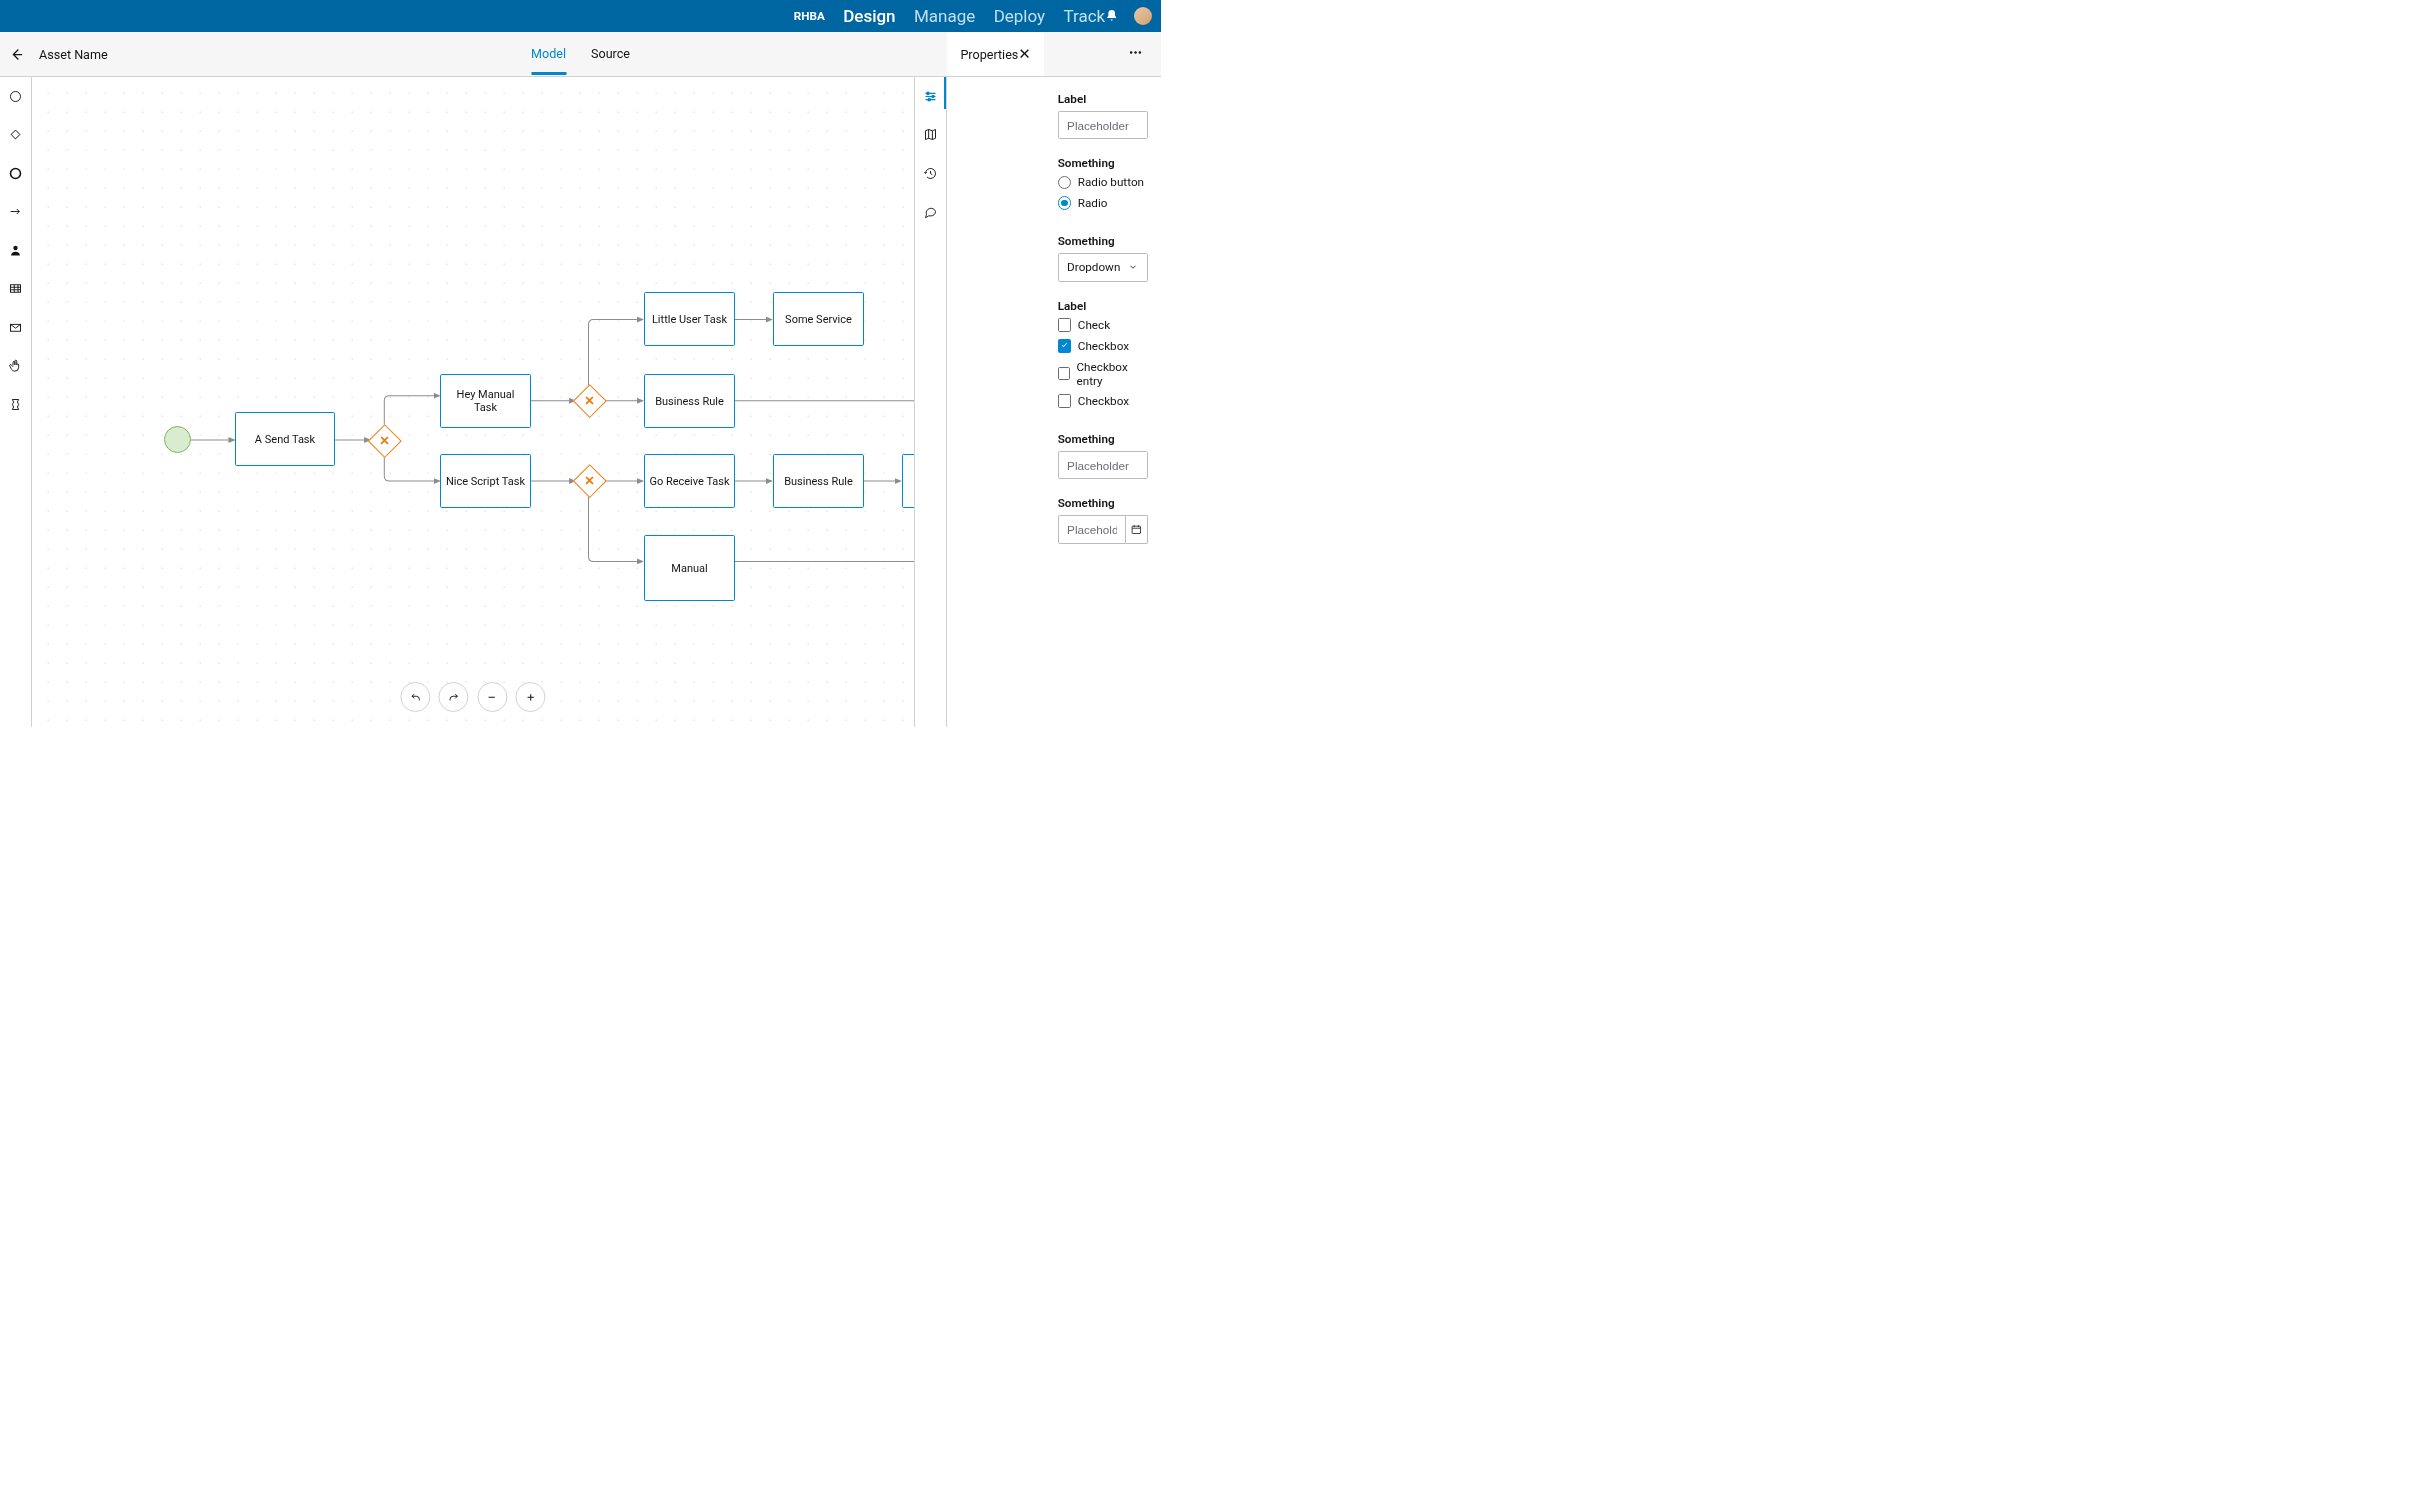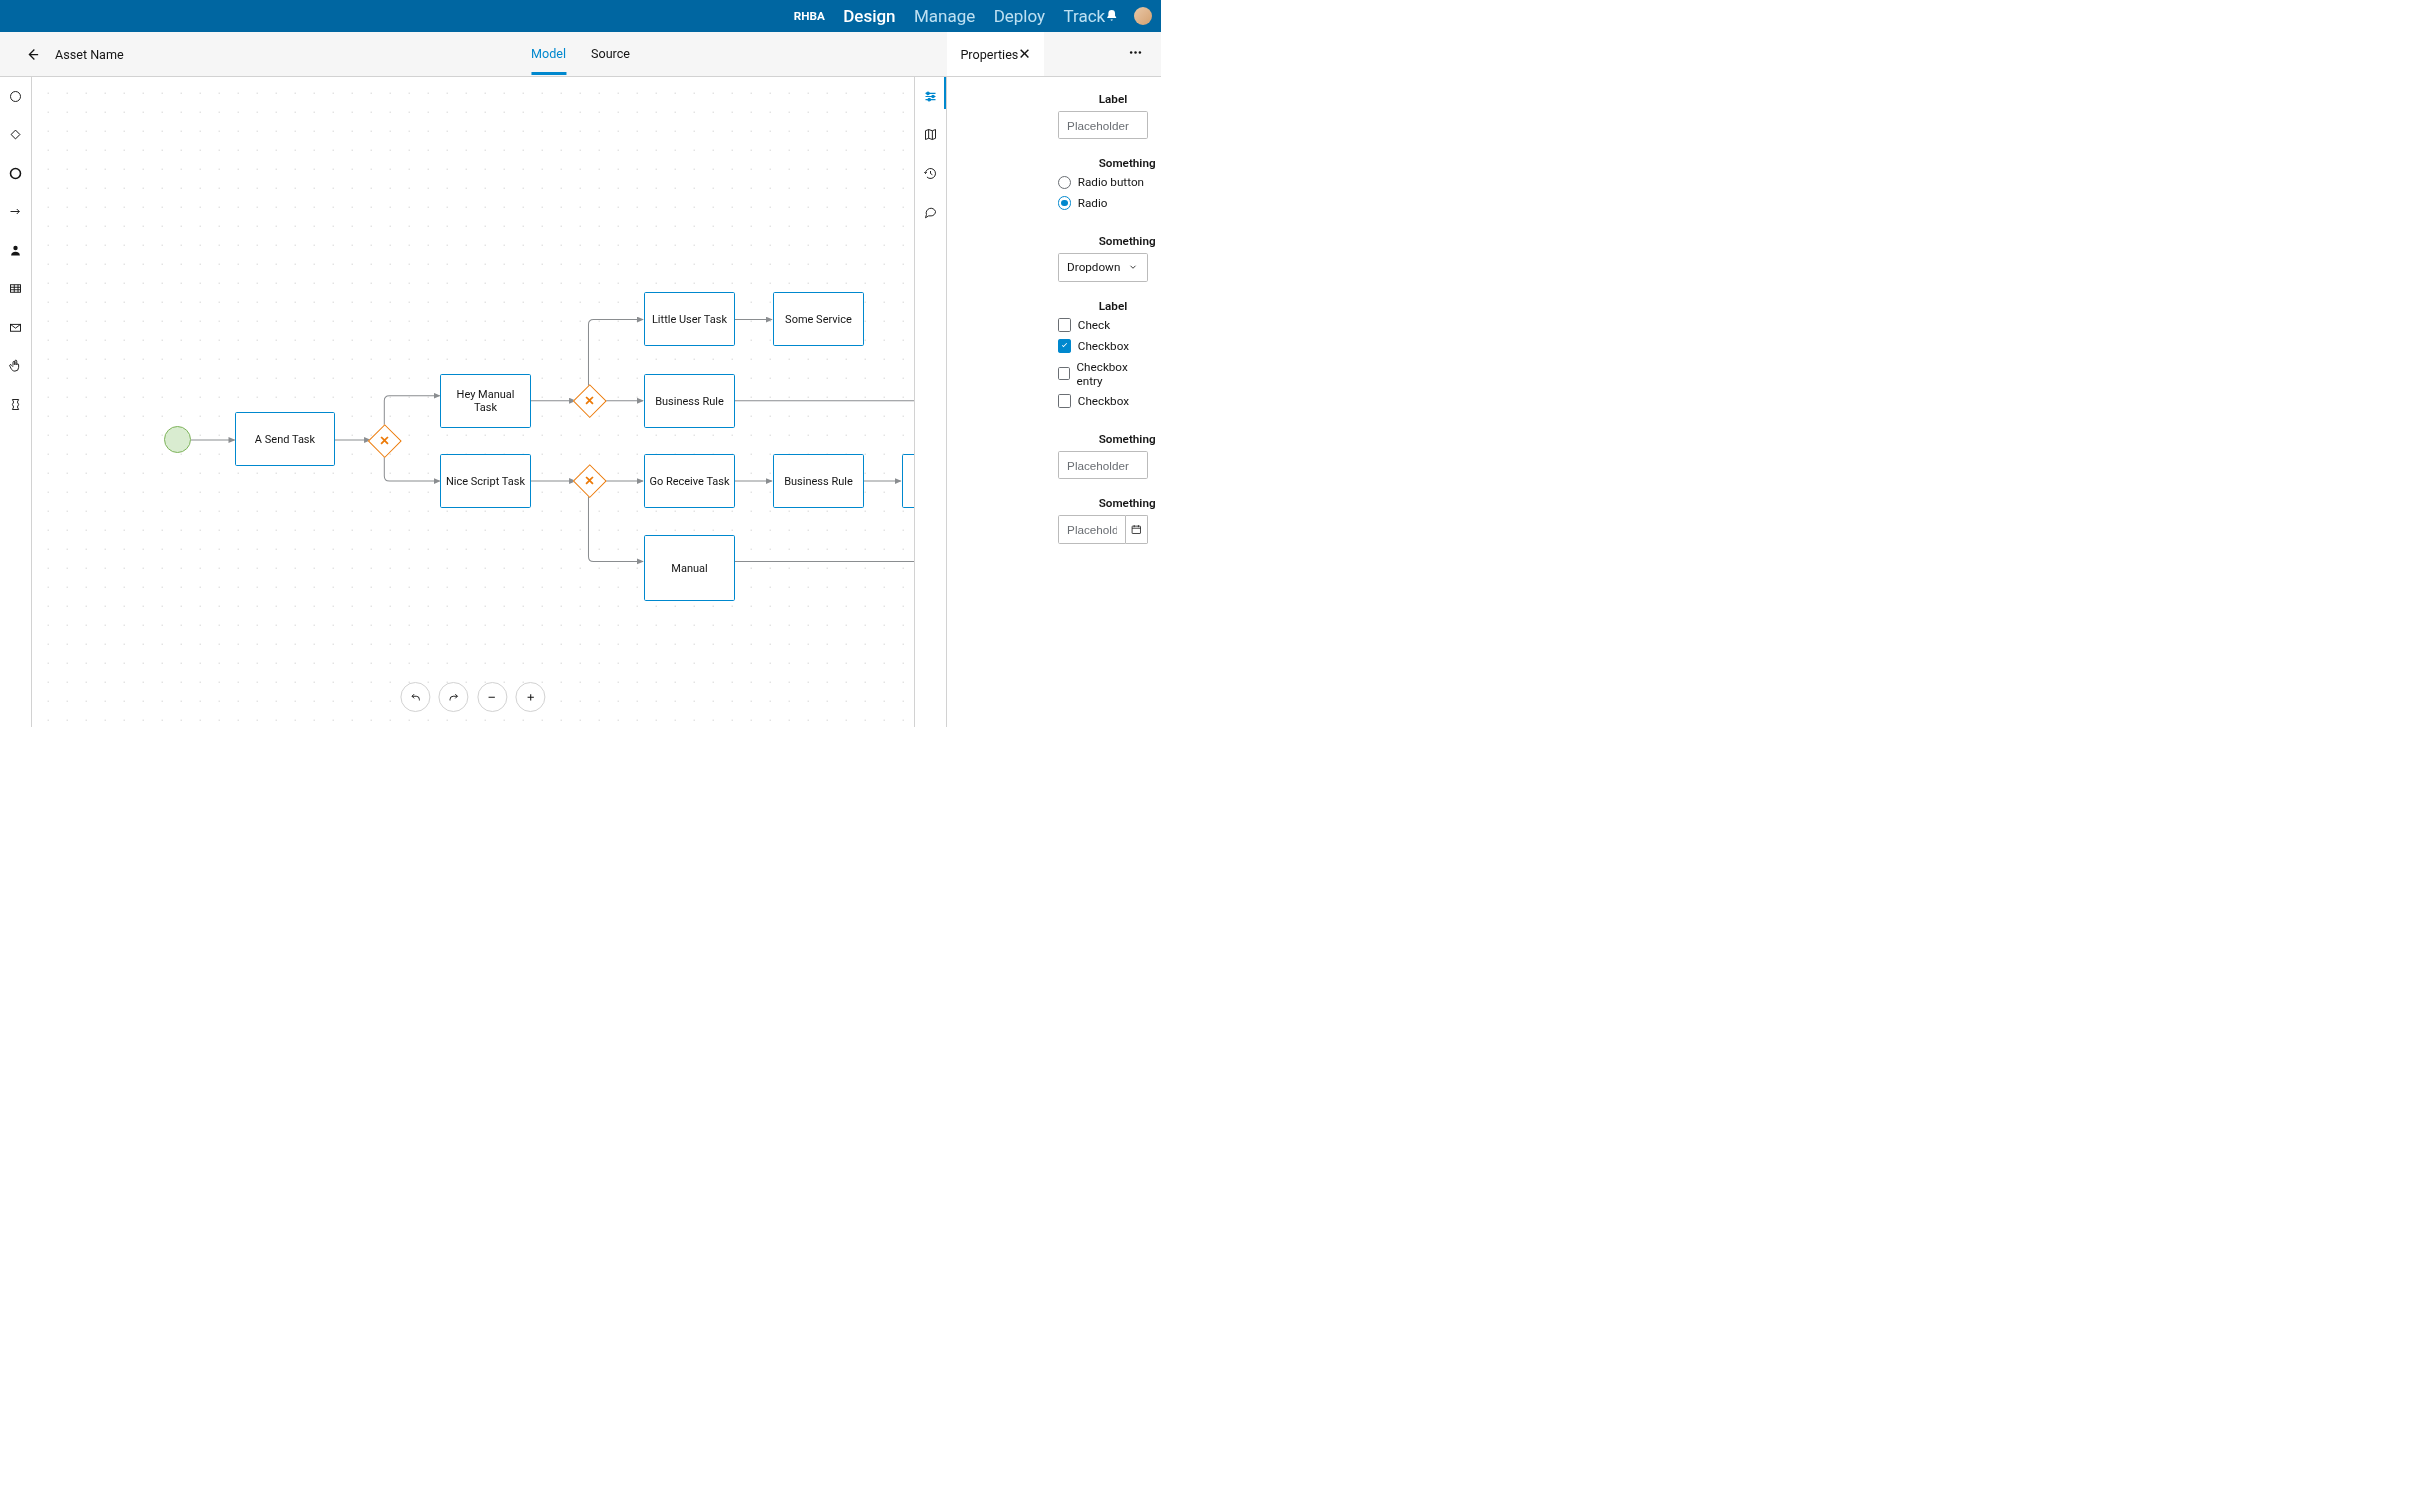--- a/index.html
+++ b/index.html
@@ -34,21 +34,21 @@
 
 
 .subheader {
   height: 45px;
   border-bottom: 0.8px solid #d2d2d2;
   background: #f6f6f6;
   display: flex;
   align-items: center;
   position: relative;
 }
-.subheader-left { display: flex; align-items: center; padding-left: 25px; gap: 15px; }
+.subheader-left { display: flex; align-items: center; padding-left: 9px; gap: 15px; }
 .back-arrow { width: 15px; height: 15px; cursor: pointer; }
 .asset-name { font-size: 12.6px; color: #151515; }
 .subheader-tabs {
   position: absolute;
   left: 50%;
   transform: translateX(-50%);
   display: flex;
   gap: 25px;
   height: 100%;
   align-items: center;
@@ -193,21 +193,21 @@
   position: relative;
   background: #fff;
   z-index: 2;
 }
 .prop-wrap-outer {
   position: relative;
 }
 .prop-title { font-size: 12.6px; }
 .prop-close { cursor: pointer; font-size: 15px; }
 .prop-body { padding: 15px 13.4px; display: flex; flex-direction: column; gap: 17px; overflow-y: auto; }
-.field-label { font-size: 11.7px; font-weight: 600; color: #151515; margin-bottom: 5px; margin-left: 41px; }
+.field-label { font-size: 11.7px; font-weight: 600; color: #151515; margin-bottom: 5px; }
 .text-input {
   width: 100%;
   border: 0.8px solid #bbb;
   border-radius: 1.7px;
   padding: 6.7px 8.4px;
   font-size: 11.7px;
   color: #151515;
 }
 .text-input::placeholder { color: #6a6e73; }
 .radio-row, .check-row { display: flex; align-items: center; gap: 6.7px; margin-bottom: 6.7px; cursor: pointer; }

